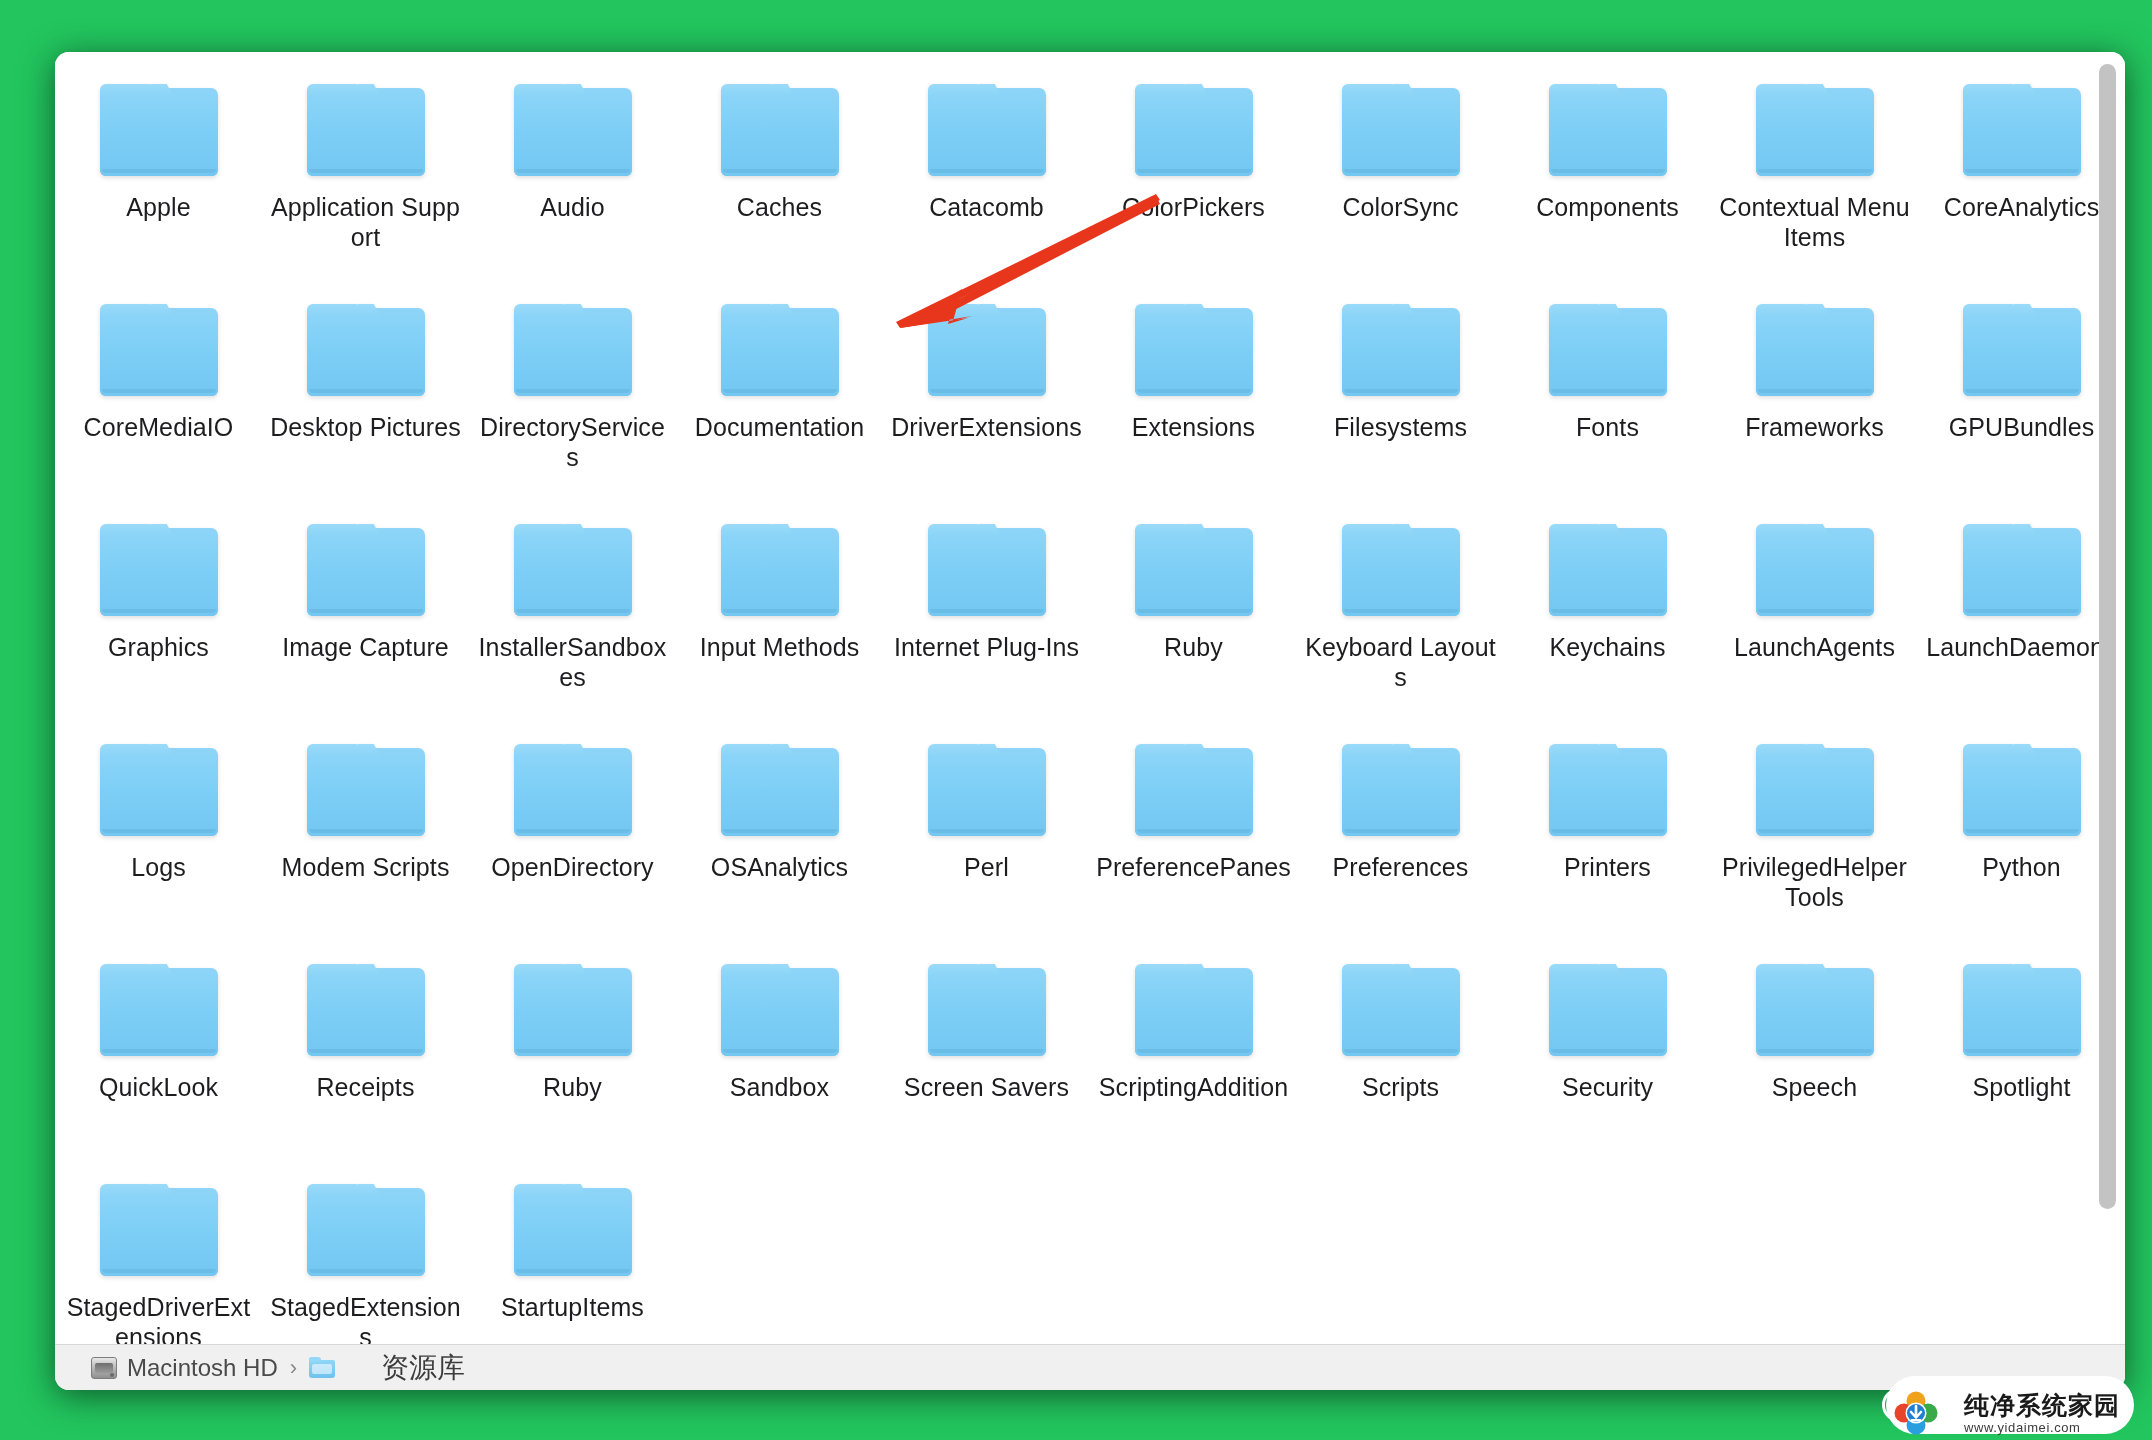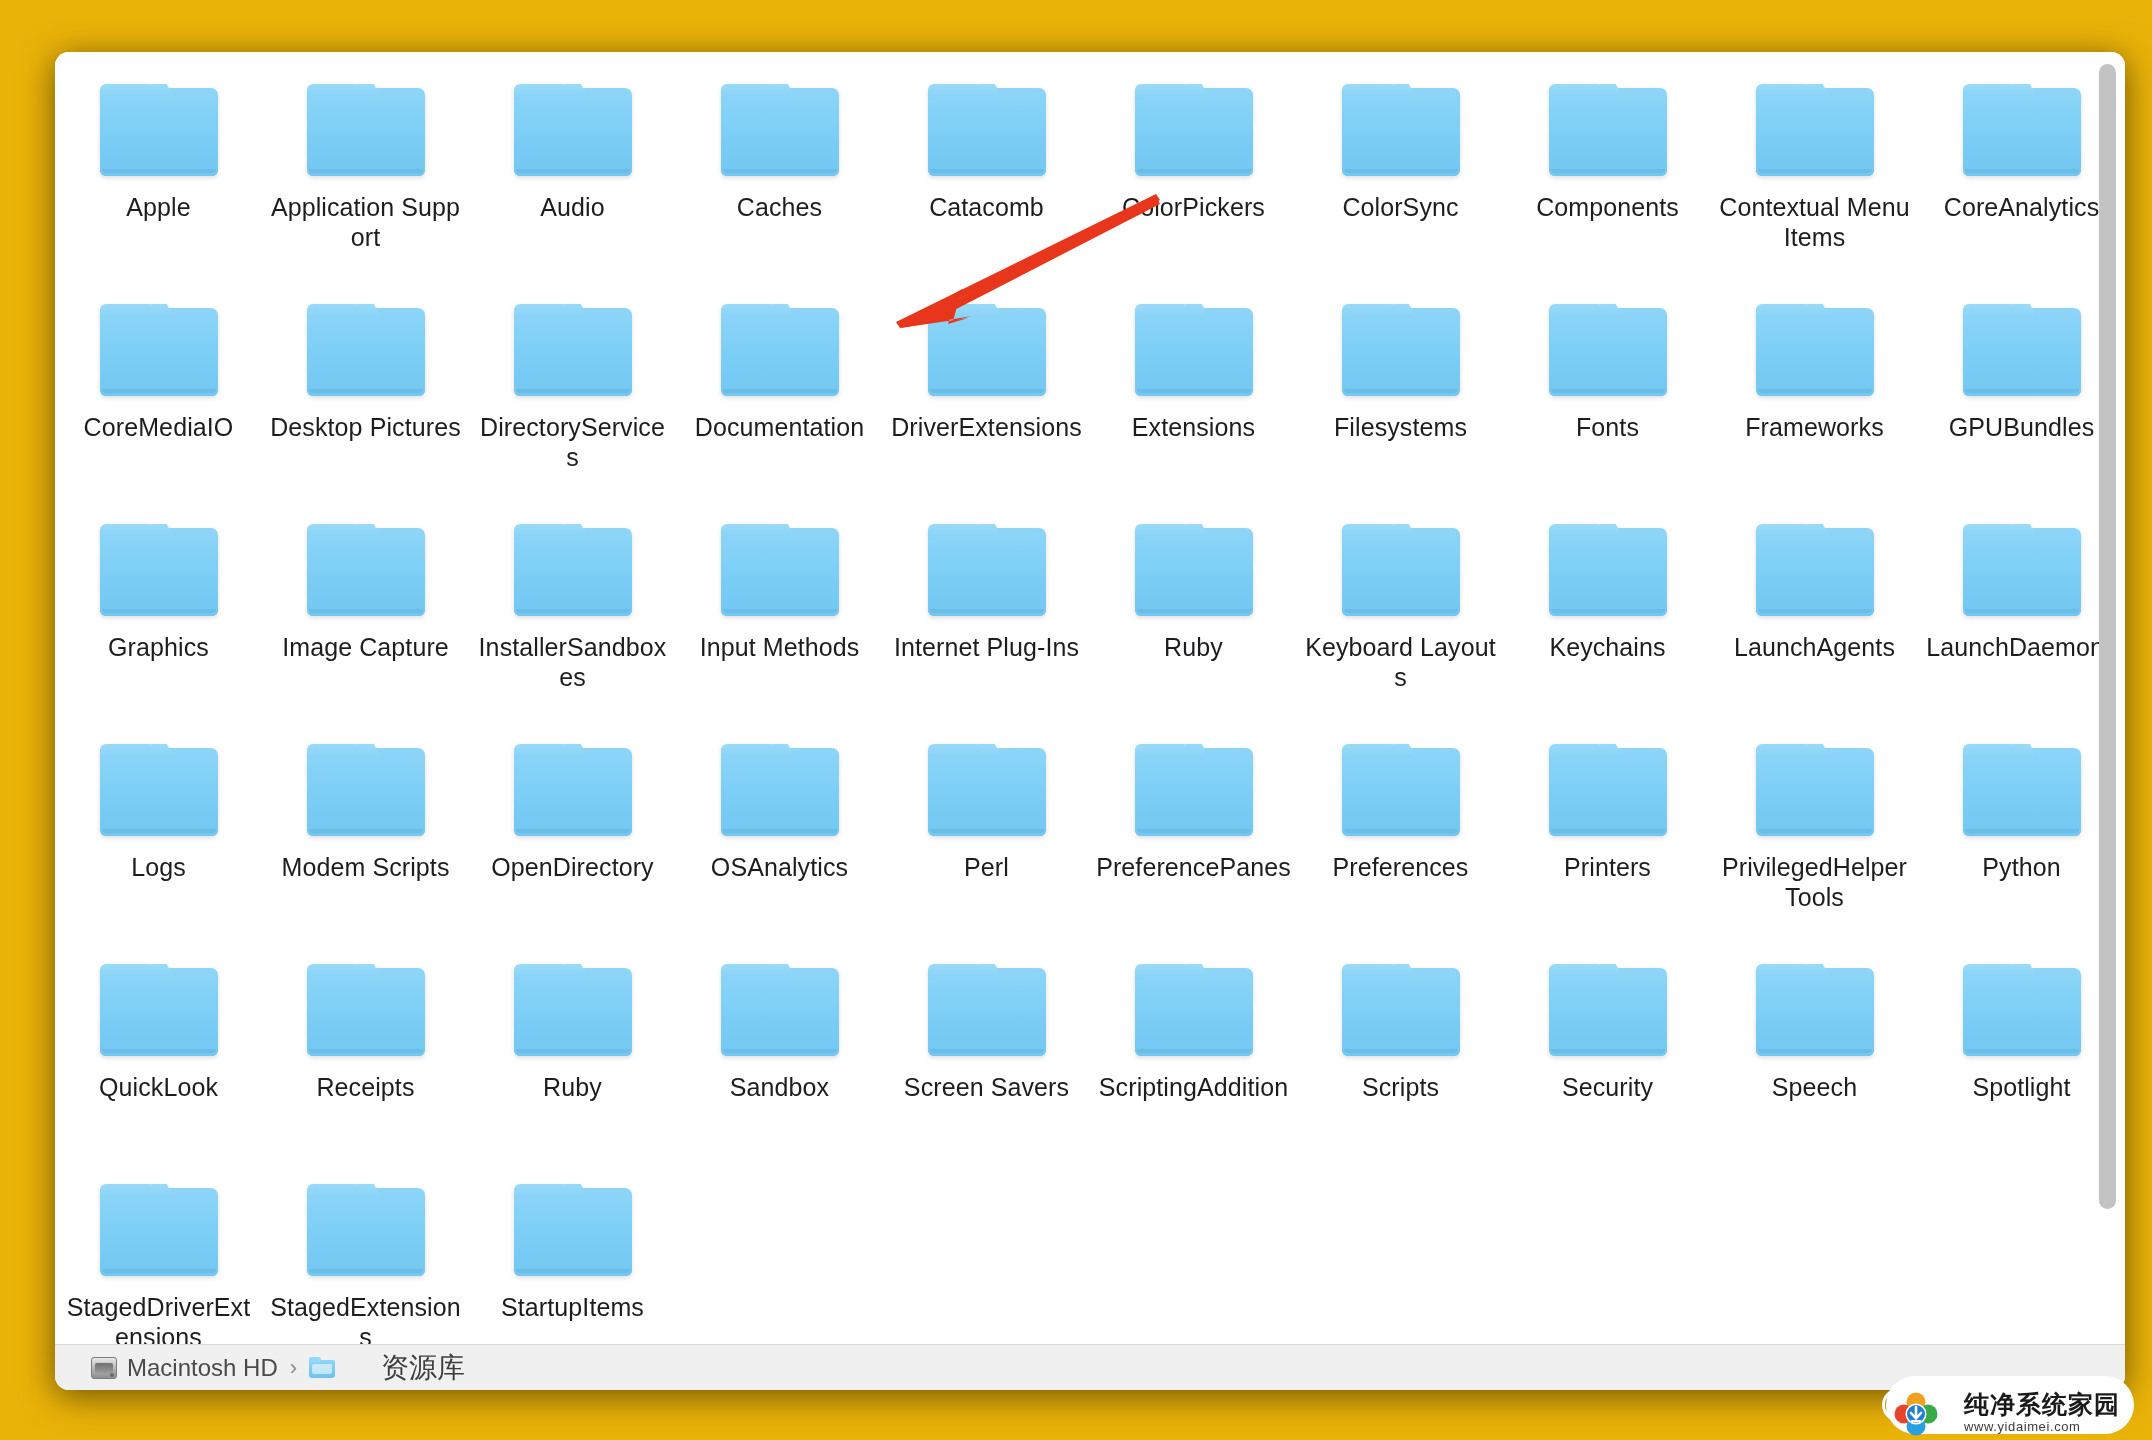--- a/index.html
+++ b/index.html
@@ -1,19 +1,19 @@
 <!DOCTYPE html>
 <html><head>
 <meta charset="utf-8">
 <style>
   * { margin:0; padding:0; box-sizing:border-box; }
   html,body{ width:2152px; height:1440px; background:#000; overflow:hidden;
     font-family:"Liberation Sans","DejaVu Sans",sans-serif; }
 
-  #stage{ position:relative; width:2152px; height:1440px; background:#eab308; }
+  #stage{ position:relative; width:2152px; height:1440px; background:#22c55e; }
 
   
   #finder-window{
     position:absolute; left:55px; top:52px; width:2070px; height:1338px;
     background:#ffffff; border-radius:14px 14px 14px 14px;
     overflow:hidden;
     box-shadow:0 6px 34px rgba(0,0,0,.55);
   }
 
   
@@ -118,21 +118,21 @@
 
   
   #annotation-arrow{
     position:absolute; left:860px; top:170px; width:330px; height:180px;
     pointer-events:none;
   }
 
   
   #watermark{
     position:absolute; right:18px; bottom:6px;
-    display:flex; gap:26px;
+    display:flex; align-items:center; gap:26px;
     height:58px; padding:16px 14px 0 8px;
     background:#ffffff; border-radius:29px;
   }
   #watermark .wm-logo{ width:44px; height:44px; position:relative; flex:0 0 auto; }
   #watermark .wm-text{ display:flex; flex-direction:column; line-height:1; }
   #watermark .wm-cn{
     font-size:25px; font-weight:bold; color:#1a1a1a; letter-spacing:1px;
     font-family:"DejaVu Sans","Liberation Sans",sans-serif;
   }
   #watermark .wm-url{

